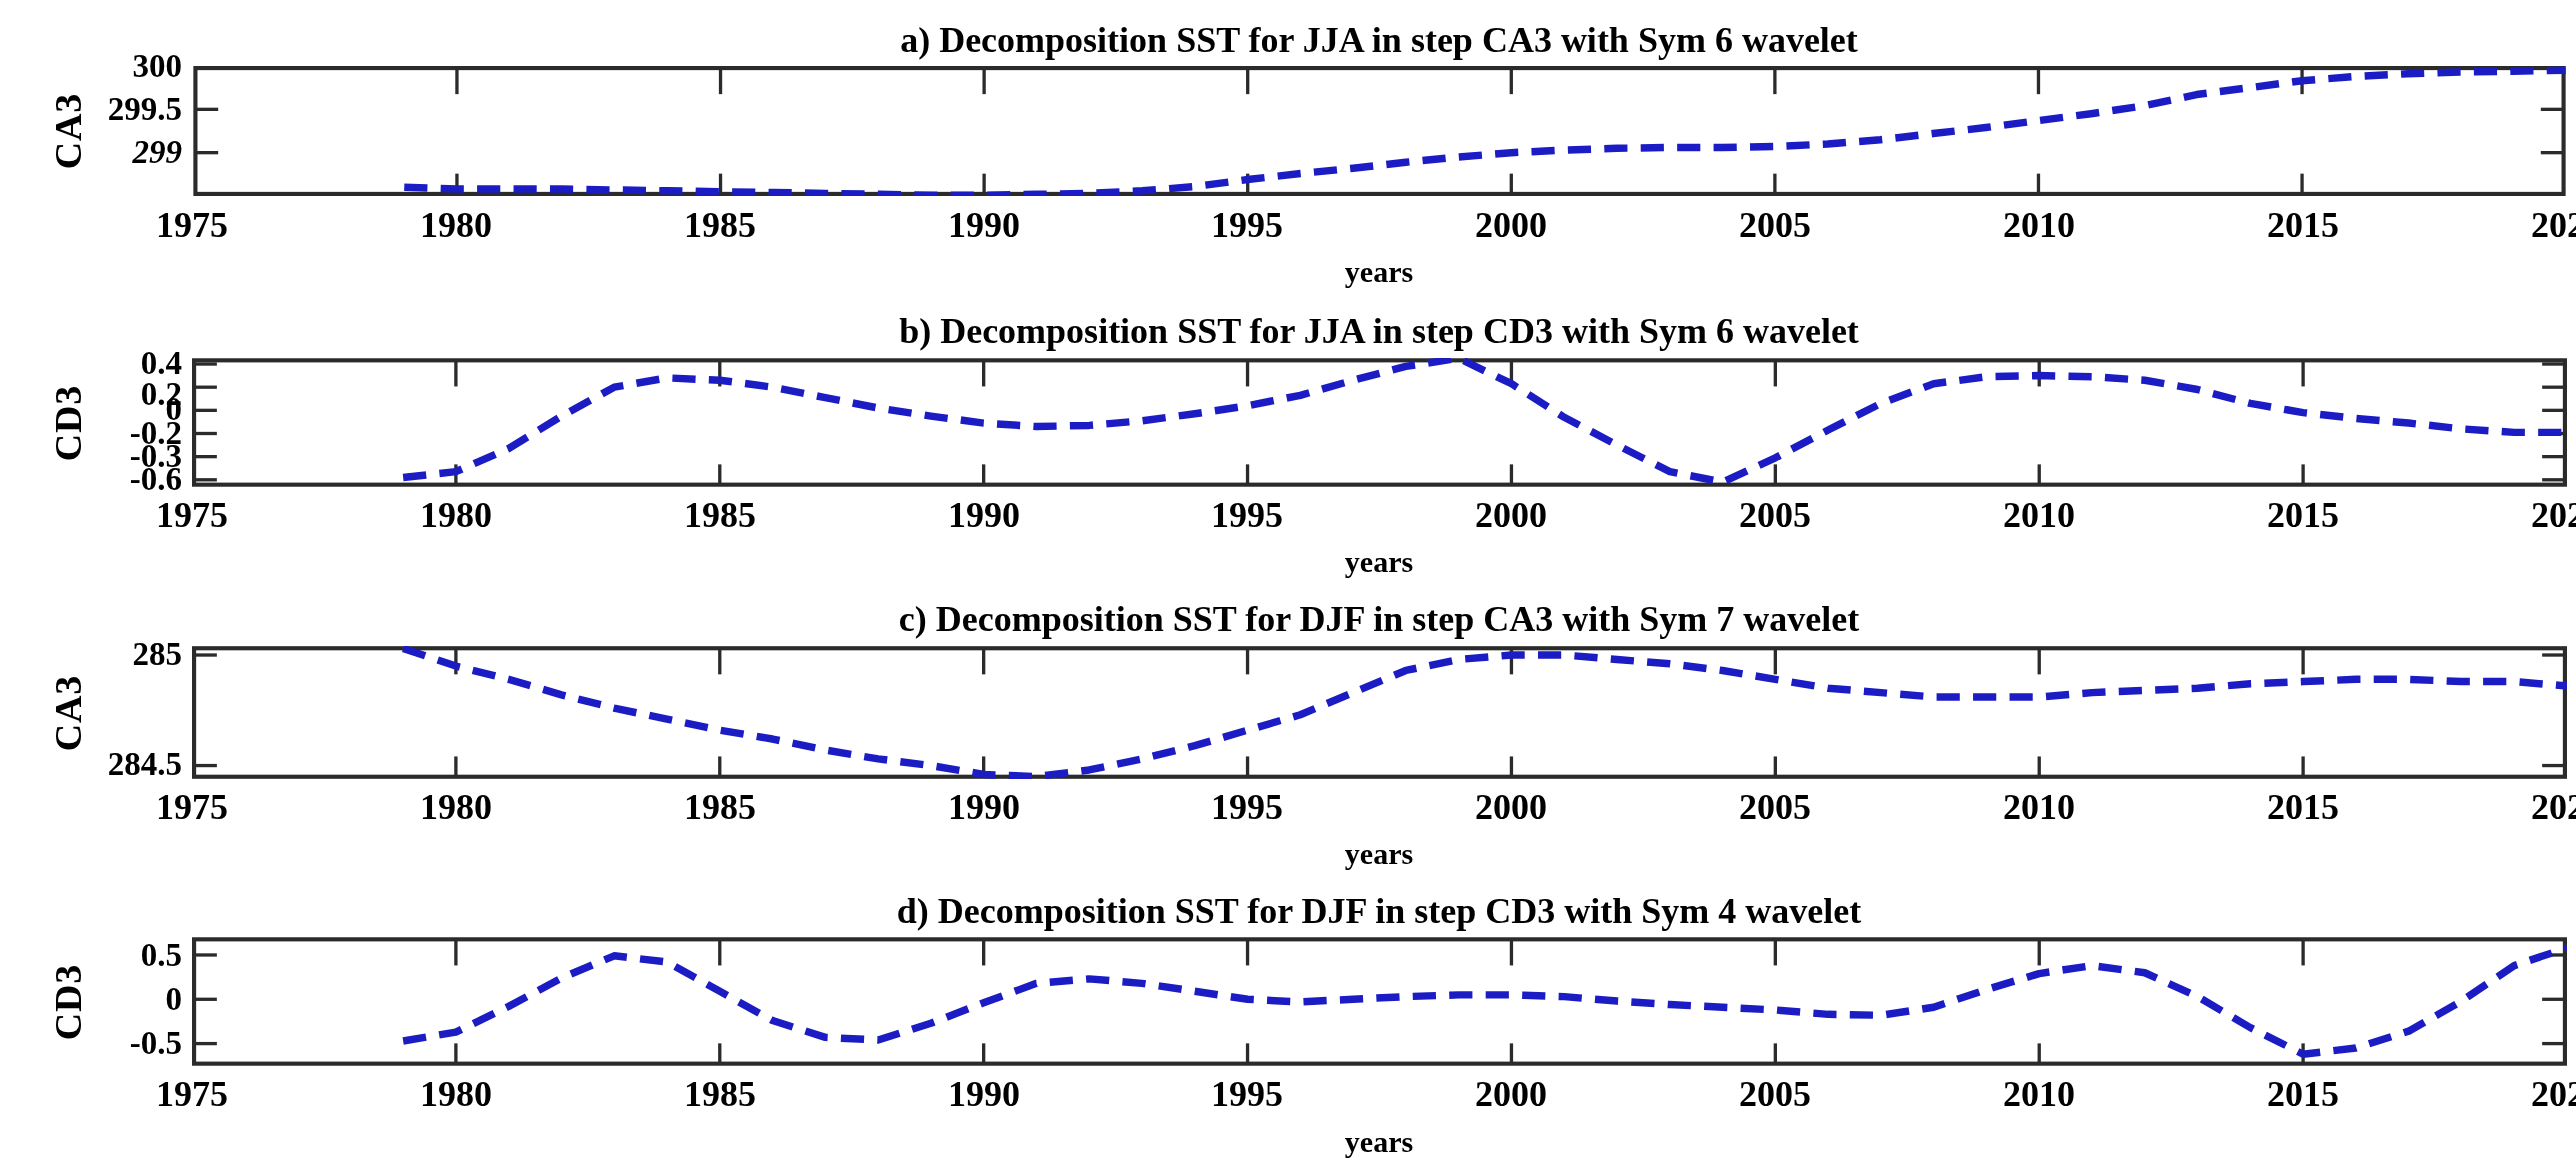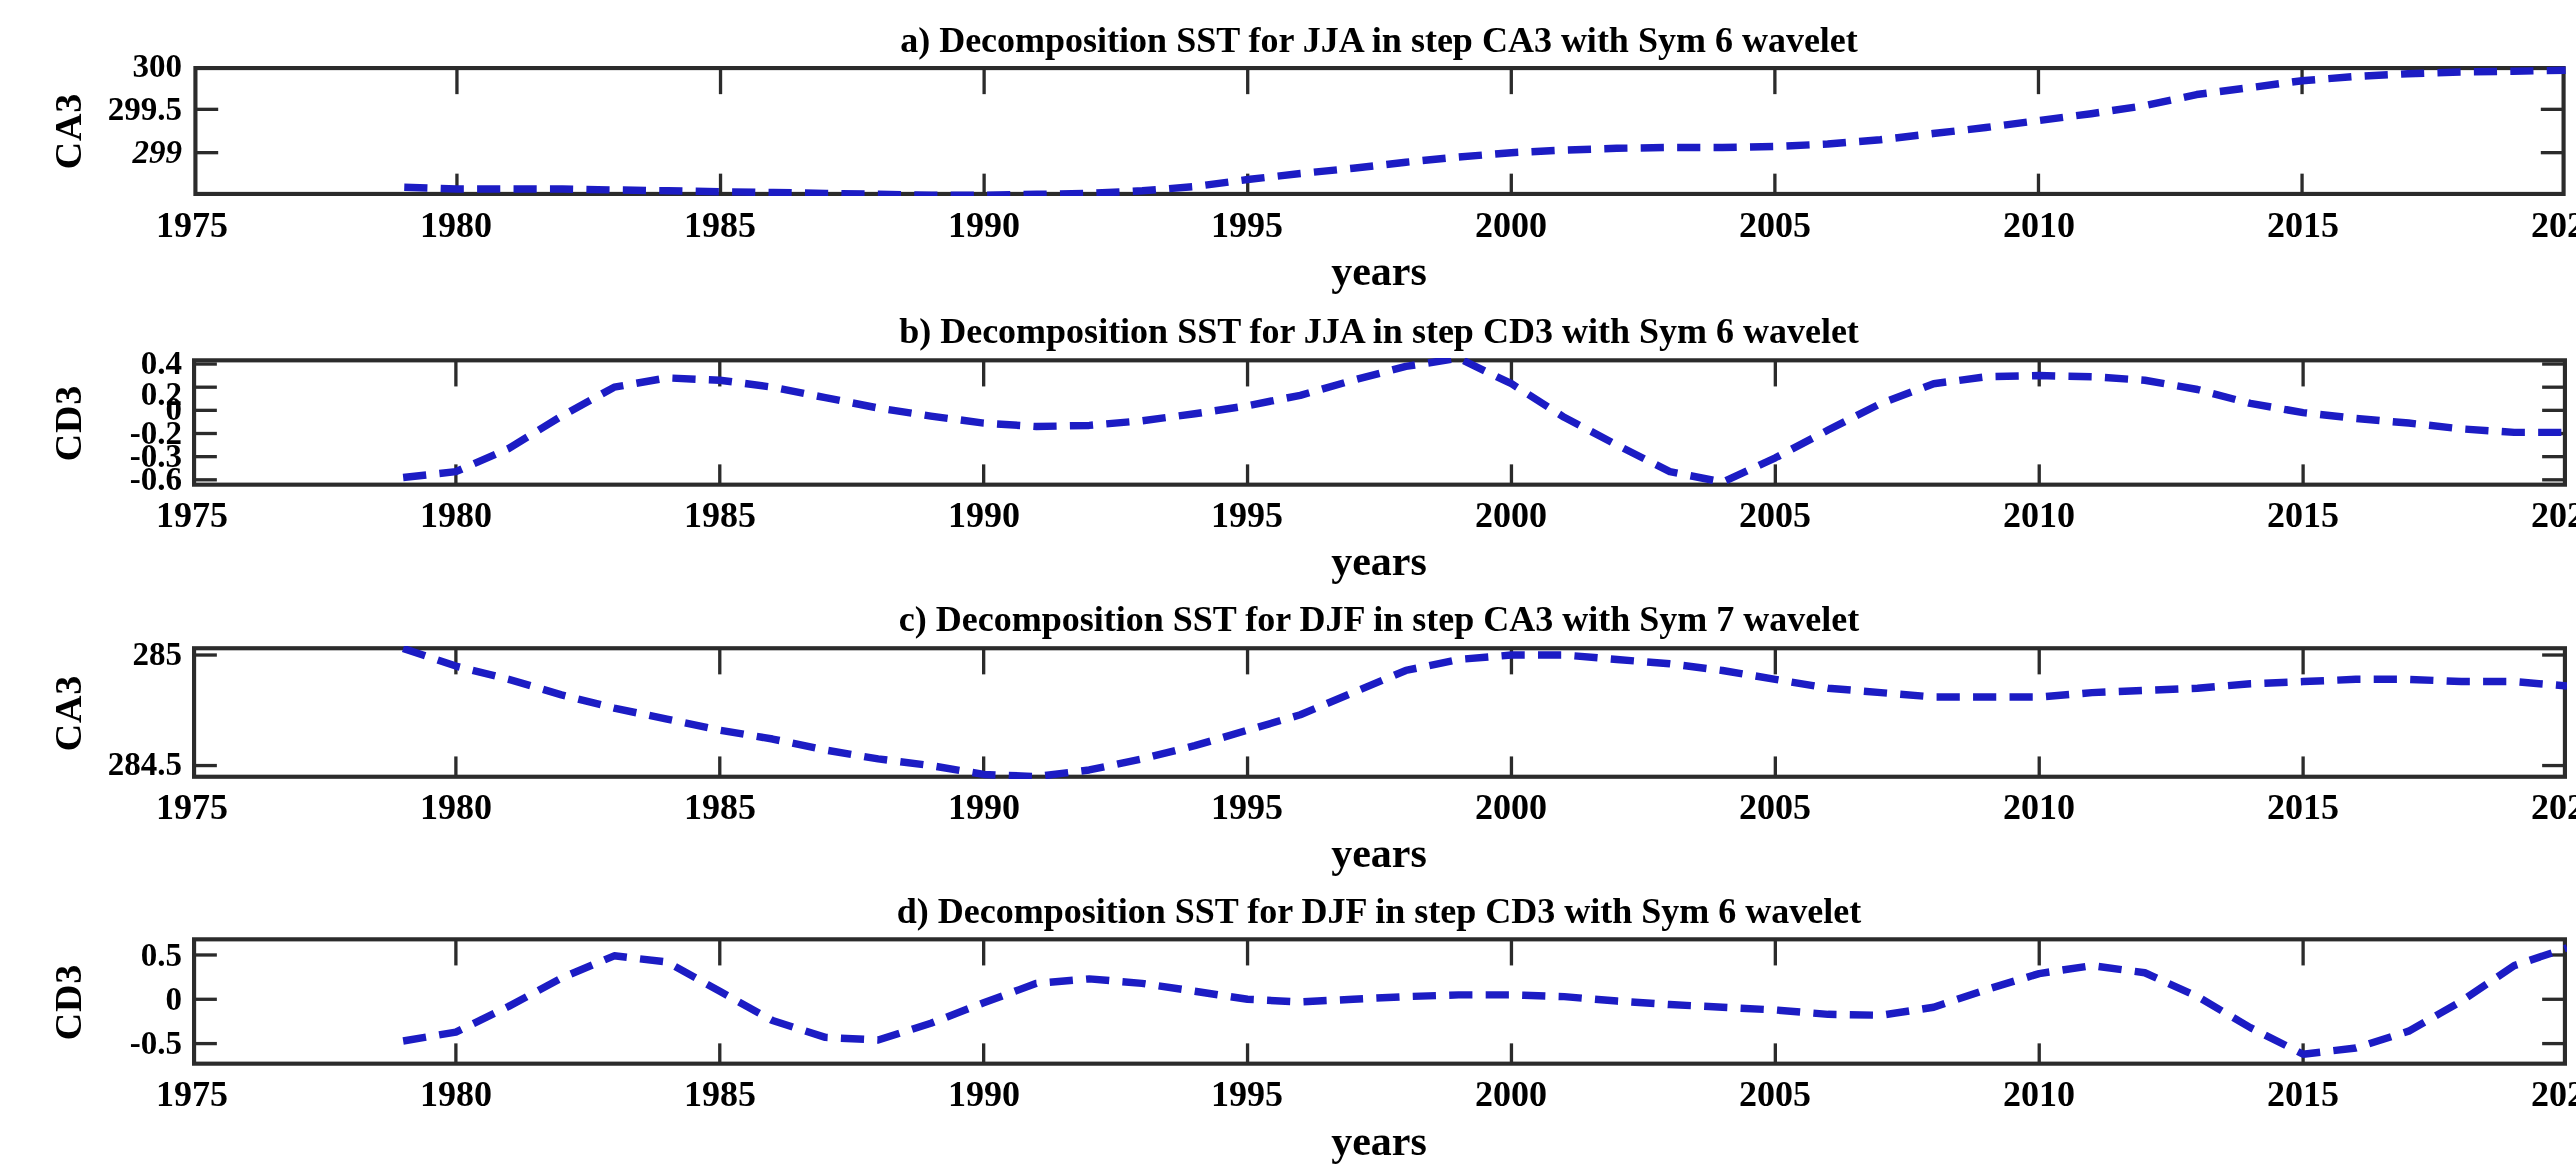--- a/index.html
+++ b/index.html
@@ -52,21 +52,21 @@
     transform: translateX(-50%);
     font-size: 36px;
     font-weight: bold;
     white-space: nowrap;
     line-height: 41px;
     text-align: right;
   }
   .xlabel {
     position: absolute;
     transform: translateX(-50%);
-    font-size: 42px;
+    font-size: 30px;
     font-weight: bold;
     line-height: 41px;
     white-space: nowrap;
   }
 </style>
 </head>
 <body>
 
 <div id="figure">
 
@@ -221,21 +221,21 @@
         <div class="xtick" style="left: 1471px; top: 774px;">2000</div>
         <div class="xtick" style="left: 1735px; top: 774px;">2005</div>
         <div class="xtick" style="left: 1999px; top: 774px;">2010</div>
         <div class="xtick" style="left: 2263px; top: 774px;">2015</div>
         <div class="xtick" style="left: 2527px; top: 774px;">2020</div>
       </div>
     <div class="xlabel" style="left: 1339px; top: 820px;">years</div>
   </figure>
 
   <figure class="subplot">
-    <div class="title" style="left: 1339px; top: 878px;">d) Decomposition SST for DJF in step CD3 with Sym 6 wavelet</div>
+    <div class="title" style="left: 1339px; top: 878px;">d) Decomposition SST for DJF in step CD3 with Sym 4 wavelet</div>
     <div class="ylabel-box" style="left: 5px; top: 924px; height: 129px;">
       <span>CD3</span>
     </div>
     <div class="yticks">
         <div class="ytick" style="width: 142px; top: 921px;">0.5</div>
         <div class="ytick" style="width: 142px; top: 965px;">0</div>
         <div class="ytick" style="width: 142px; top: 1009px;">-0.5</div>
       </div>
     <svg class="axes" width="2375" height="129" viewBox="0 0 2865 155" style="left: 152px; top: 924px;">
         <rect x="2.5" y="2.5" width="2860" height="150" fill="none" stroke="#2b2b2b" stroke-width="5"></rect>

